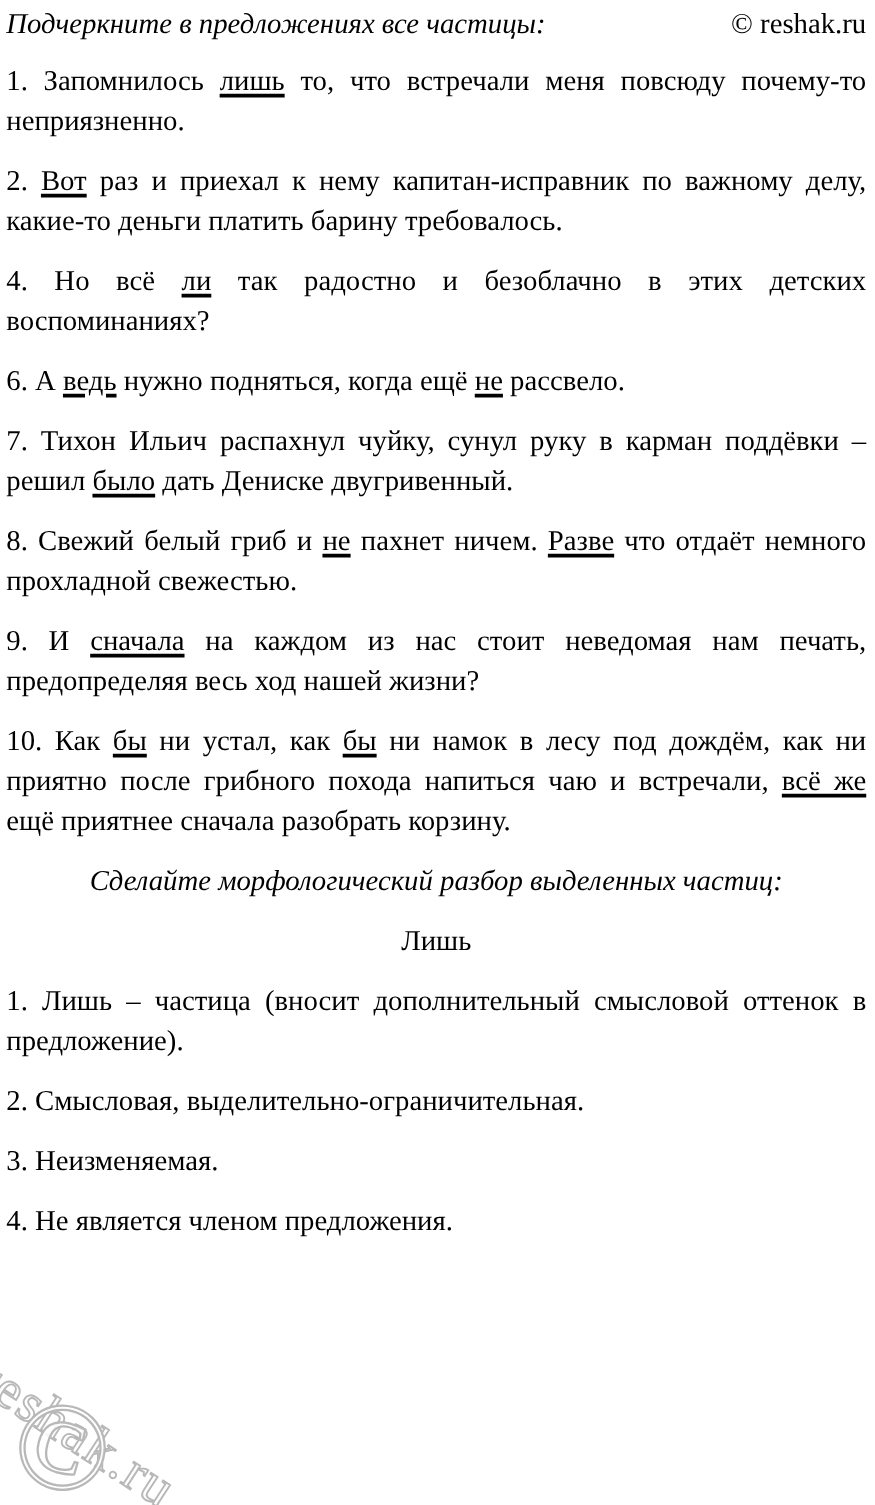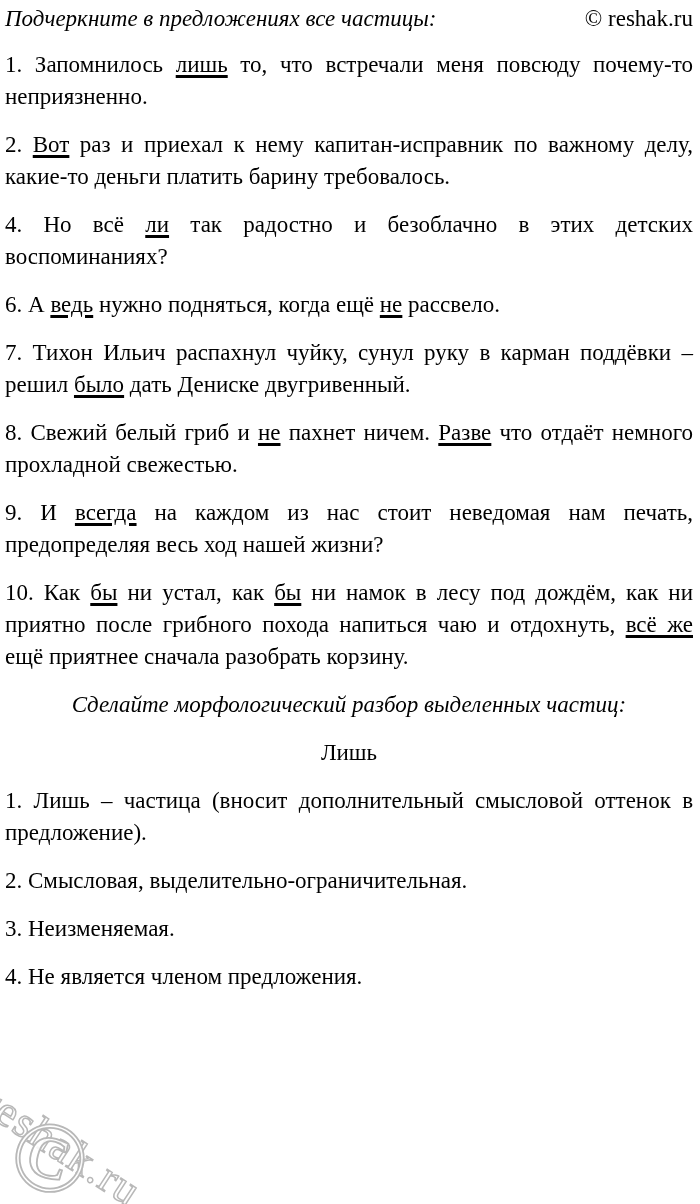--- a/index.html
+++ b/index.html
@@ -82,22 +82,22 @@
     <span class="copyright">© reshak.ru</span>
   </div>
 
   <div>
       <p class="sentence"><span>1. Запомнилось </span><span class="u">лишь</span><span> то, что встречали меня повсюду почему-то неприязненно.</span></p>
       <p class="sentence"><span>2. </span><span class="u">Вот</span><span> раз и приехал к нему капитан-исправник по важному делу, какие-то деньги платить барину требовалось.</span></p>
       <p class="sentence"><span>4. Но всё </span><span class="u">ли</span><span> так радостно и безоблачно в этих детских воспоминаниях?</span></p>
       <p class="sentence"><span>6. А </span><span class="u">ведь</span><span> нужно подняться, когда ещё </span><span class="u">не</span><span> рассвело.</span></p>
       <p class="sentence"><span>7. Тихон Ильич распахнул чуйку, сунул руку в карман поддёвки – решил </span><span class="u">было</span><span> дать Дениске двугривенный.</span></p>
       <p class="sentence"><span>8. Свежий белый гриб и </span><span class="u">не</span><span> пахнет ничем. </span><span class="u">Разве</span><span> что отдаёт немного прохладной свежестью.</span></p>
-      <p class="sentence"><span>9. И </span><span class="u">всегда</span><span> на каждом из нас стоит неведомая нам печать, предопределяя весь ход нашей жизни?</span></p>
-      <p class="sentence"><span>10. Как </span><span class="u">бы</span><span> ни устал, как </span><span class="u">бы</span><span> ни намок в лесу под дождём, как ни приятно после грибного похода напиться чаю и отдохнуть, </span><span class="u">всё же</span><span> ещё приятнее сначала разобрать корзину.</span></p>
+      <p class="sentence"><span>9. И </span><span class="u">сначала</span><span> на каждом из нас стоит неведомая нам печать, предопределяя весь ход нашей жизни?</span></p>
+      <p class="sentence"><span>10. Как </span><span class="u">бы</span><span> ни устал, как </span><span class="u">бы</span><span> ни намок в лесу под дождём, как ни приятно после грибного похода напиться чаю и встречали, </span><span class="u">всё же</span><span> ещё приятнее сначала разобрать корзину.</span></p>
     </div>
 
   <p class="instr2 italic">Сделайте морфологический разбор выделенных частиц:</p>
 
   <p class="word-line">Лишь</p>
 
   <p class="point">1. Лишь – частица (вносит дополнительный смысловой оттенок в предложение).</p>
   <p class="point">2. Смысловая, выделительно-ограничительная.</p>
   <p class="point">3. Неизменяемая.</p>
   <p class="point">4. Не является членом предложения.</p>

